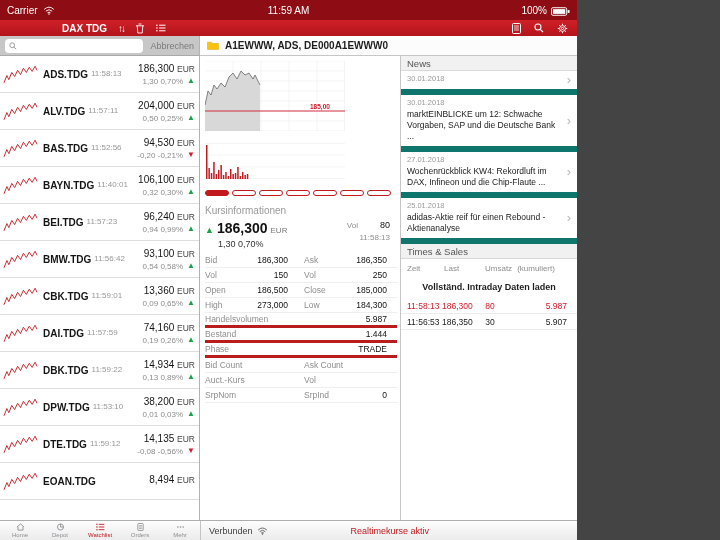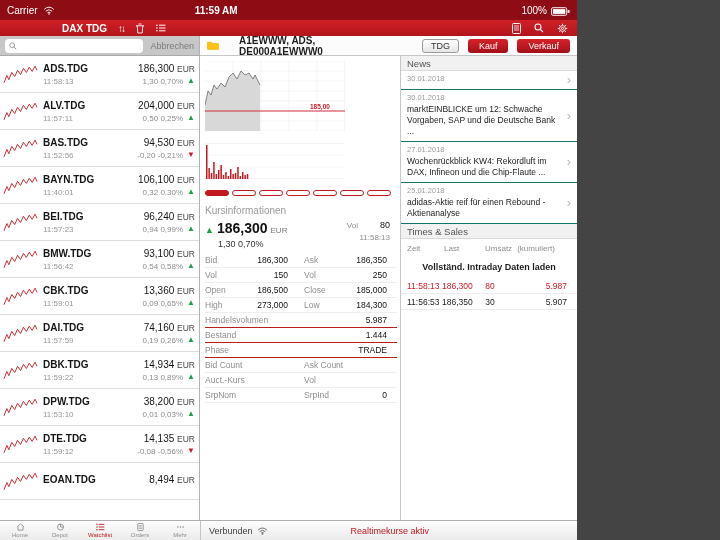--- a/index.html
+++ b/index.html
@@ -2,21 +2,21 @@
 <html><head>
 <meta charset="utf-8">
 <style>
   *{margin:0;padding:0;box-sizing:border-box}
   body{font-family:"Liberation Sans",sans-serif;background:#444}
   .app{width:577px;height:540px;position:relative;overflow:hidden;background:#fff;font-family:"Liberation Sans",sans-serif}
 
   
   .status-bar{height:20px;background:#8e0d14;color:#fff;display:flex;align-items:center;padding:0 7px;font-size:10px}
   .sb-left{flex:1;display:flex;align-items:center;gap:5px}
-  .sb-center{flex:1;text-align:left;font-weight:bold}
+  .sb-center{flex:1;text-align:center;font-weight:normal}
   .sb-right{flex:1;display:flex;justify-content:flex-end;align-items:flex-end;gap:4px}
 
   
   .nav-bar{height:16px;background:linear-gradient(#cf2028,#b4141b);display:flex;align-items:center;color:#fff}
   .nav-left{width:200px;display:flex;align-items:center;gap:11px;padding-left:62px}
   .nav-title{font-size:10px;font-weight:bold}
   .sort-glyph{font-size:10px;font-weight:bold;letter-spacing:-2px}
   .nav-right{margin-left:auto;display:flex;align-items:center;gap:13px;padding-right:9px}
   .nav-icon{display:flex;align-items:center;cursor:pointer}
 
@@ -25,35 +25,35 @@
 
   
   .sidebar{width:200px;flex:0 0 200px;border-right:1px solid #b2b2b2;display:flex;flex-direction:column;overflow:hidden;background:#fff}
   .search-row{height:20px;background:#c7c7c7;border-bottom:1px solid #a9a9a9;display:flex;align-items:center;gap:7px;padding:0 5px}
   .search-box{flex:1;height:14px;background:#fff;border-radius:4px;display:flex;align-items:center;padding:0 4px;gap:3px}
   .search-box input{border:none;outline:none;flex:1;font-size:9px;min-width:0;font-family:"Liberation Sans",sans-serif}
   .cancel{font-size:9px;color:#7b7b7b}
   .watch-list{flex:1;overflow:hidden}
   .watch-row{height:37px;display:flex;align-items:center;padding:0 4px 0 3px;border-bottom:1px solid #dedede;background:#fff}
   .spark{width:35px;height:27px;margin-right:5px;flex:0 0 35px}
-  .wr-main{display:flex;flex-direction:column;gap:3px}
+  .wr-main{display:flex;flex-direction:row;gap:3px}
   .wr-symbol{font-size:10px;font-weight:bold;color:#141414}
   .wr-time{font-size:8px;color:#979797}
   .wr-right{margin-left:auto;display:flex;flex-direction:column;align-items:flex-end;gap:3px}
   .wr-price{font-size:10px;color:#141414}
   .wr-cur{font-size:8.5px;color:#444}
   .wr-change-row{display:flex;align-items:center;gap:4px}
   .wr-change{font-size:8px;color:#8b8b8b}
   .tri{font-size:8px;line-height:1}
   .up .tri{color:#18a24b}.up .tri::before{content:"▲"}
   .down .tri{color:#d11a2a}.down .tri::before{content:"▼"}
 
   
   .main{flex:1;display:flex;flex-direction:column;min-width:0}
-  .instr-bar{height:20px;background:#fcfcfc;border-bottom:1px solid #c6c6c6;display:flex;align-items:center;gap:20px;padding:0 7px}
+  .instr-bar{height:20px;background:#fcfcfc;border-bottom:1px solid #c6c6c6;display:flex;align-items:center;gap:6px;padding:0 7px}
   .instr-title{font-size:10px;font-weight:bold;color:#1d1d1d}
   .instr-actions{margin-left:auto;display:flex;align-items:center;gap:9px}
   .btn-tdg{font-size:9px;color:#333;border:1px solid #9b9b9b;border-radius:3px;padding:1px 8px;background:linear-gradient(#fff,#e6e6e6)}
   .btn-red{font-size:9px;color:#fff;border-radius:3px;padding:2px 11px;background:linear-gradient(#d6232b,#a30f18)}
   .main-body{flex:1;display:flex;min-height:0}
   .left-col{width:200px;flex:0 0 200px;padding:3px 0 0 5px}
   .right-col{flex:1;min-width:0;border-left:1px solid #c6c6c6;display:flex;flex-direction:column;background:#fff}
 
   
   .chart-wrap{position:relative;height:124px;width:192px}
@@ -78,27 +78,27 @@
   .kh-r{margin-left:auto;display:flex;flex-direction:column;align-items:flex-end;gap:3px}
   .kh-vol-line{display:flex;gap:22px;align-items:baseline}
   .kh-vol-label{font-size:8px;color:#8d8d8d}
   .kh-vol{font-size:9px;color:#111}
   .kh-time{font-size:8px;color:#8d8d8d}
   .kg-row{display:flex;align-items:center;height:15px;border-bottom:1px solid #eee;font-size:8.5px;padding-right:10px;width:192px}
   .kg-l{color:#8d8d8d;width:34px;white-space:nowrap}
   .kg-l.wide{width:48px}
   .kg-v{flex:1;text-align:right;color:#111;padding-right:16px}
   .kg-v.last{padding-right:0}
-  .ks-row{display:flex;justify-content:space-between;align-items:center;height:15px;border-bottom:1px solid #b91c1c;font-size:8.5px;padding-right:10px;width:192px}
+  .ks-row{display:flex;justify-content:space-between;align-items:center;height:15px;border-bottom:3px solid #b91c1c;font-size:8.5px;padding-right:10px;width:192px}
   .ks-label{color:#8d8d8d}
   .ks-value{color:#111}
 
   
   .sec-head{height:15px;background:#f1f1f1;border-bottom:1px solid #d9d9d9;display:flex;align-items:center;padding-left:6px;font-size:9.5px;color:#555}
-  .news-item{position:relative;padding:3px 18px 4px 6px;border-bottom:1px solid #0f766e;cursor:pointer}
+  .news-item{position:relative;padding:3px 18px 4px 6px;border-bottom:6px solid #0f766e;cursor:pointer}
   .news-date{font-size:7.5px;color:#9a9a9a;margin-bottom:2px}
   .news-text{font-size:8.5px;color:#222;line-height:1.3;max-width:272px}
   .news-chevron{position:absolute;right:6px;top:50%;transform:translateY(-55%);color:#b7b7b7;font-size:13px}
   .ts-headers{display:flex;align-items:baseline;font-size:8px;color:#8d8d8d;padding:5px 6px 3px}
   .ts-h-zeit{width:37px}
   .ts-h-last{width:41px}
   .ts-h-um{margin-right:5px}
   .ts-link{text-align:center;font-size:9px;font-weight:bold;color:#1c1c1c;padding:6px 0 6px;cursor:pointer}
   .ts-row{display:flex;align-items:center;font-size:8.5px;color:#222;padding:0 10px 0 6px;height:16px;border-bottom:1px solid #ececec}
   .ts-time{width:42px}
@@ -394,25 +394,20 @@
         </div>
     </div>
 
     <div class="main">
 
       <div class="instr-bar">
         <svg width="12" height="9" viewBox="0 0 12 9">
             <path d="M0.5 1.2h4l1 1.3h6v5.9h-11z" fill="#fdc30a" stroke="#d9a400" stroke-width="0.5"></path>
           </svg>
         <span class="instr-title">A1EWWW, ADS, DE000A1EWWW0</span>
-        <div class="instr-actions">
-          <span class="btn-tdg">TDG</span>
-          <span class="btn-red">Kauf</span>
-          <span class="btn-red">Verkauf</span>
-        </div>
       </div>
 
       <div class="main-body">
 
         <div class="left-col">
 
           <div class="chart-wrap">
             <svg class="line-plot" viewBox="0 0 140 70" preserveAspectRatio="none">
               <g stroke="#ededed" stroke-width="0.6">
                 <line x1="0" y1="0" x2="140" y2="0"></line>

